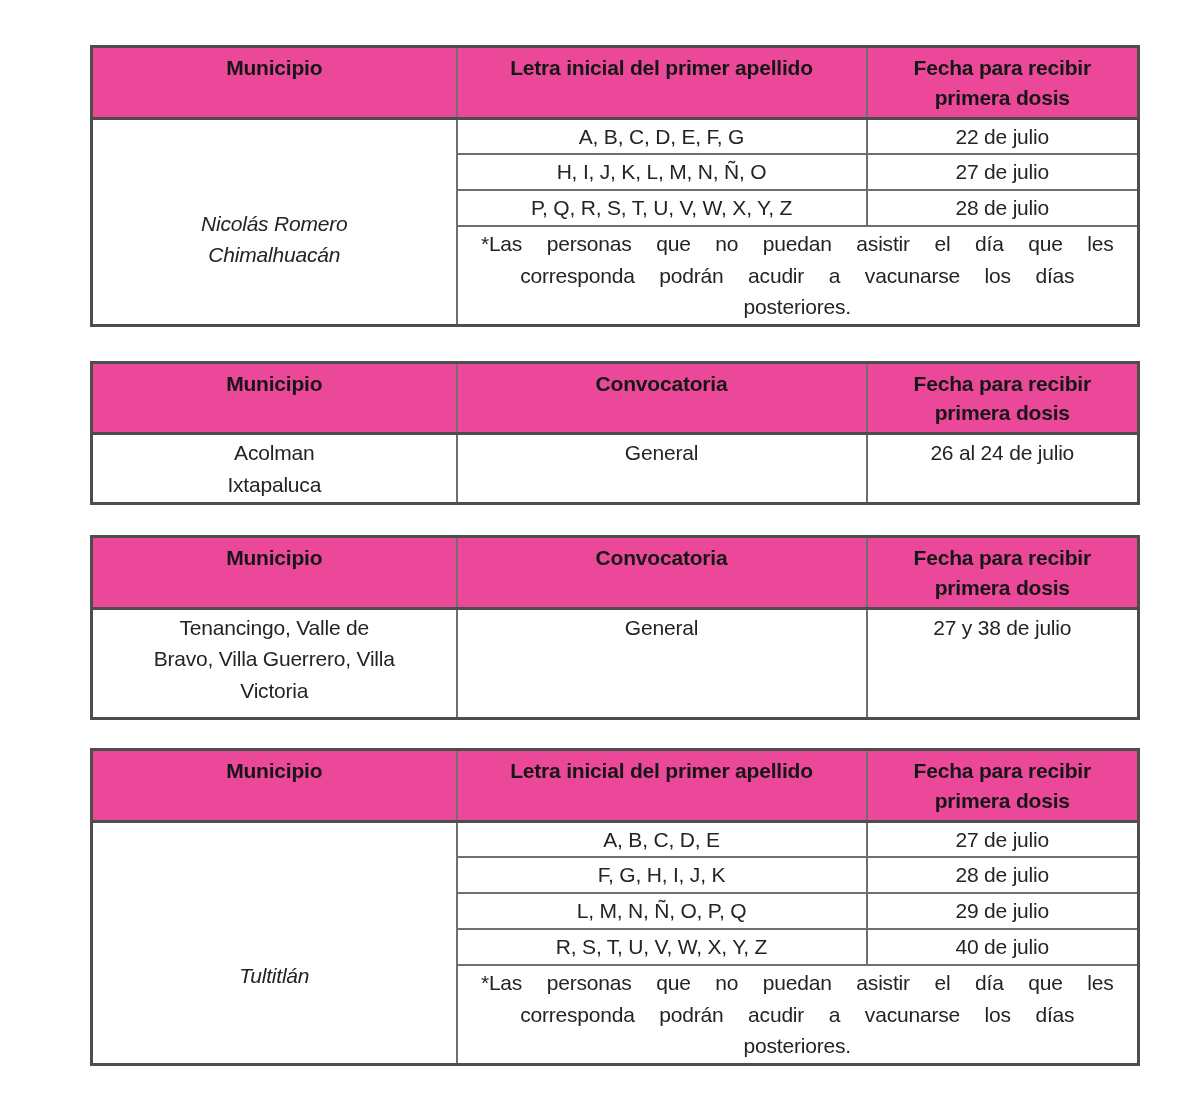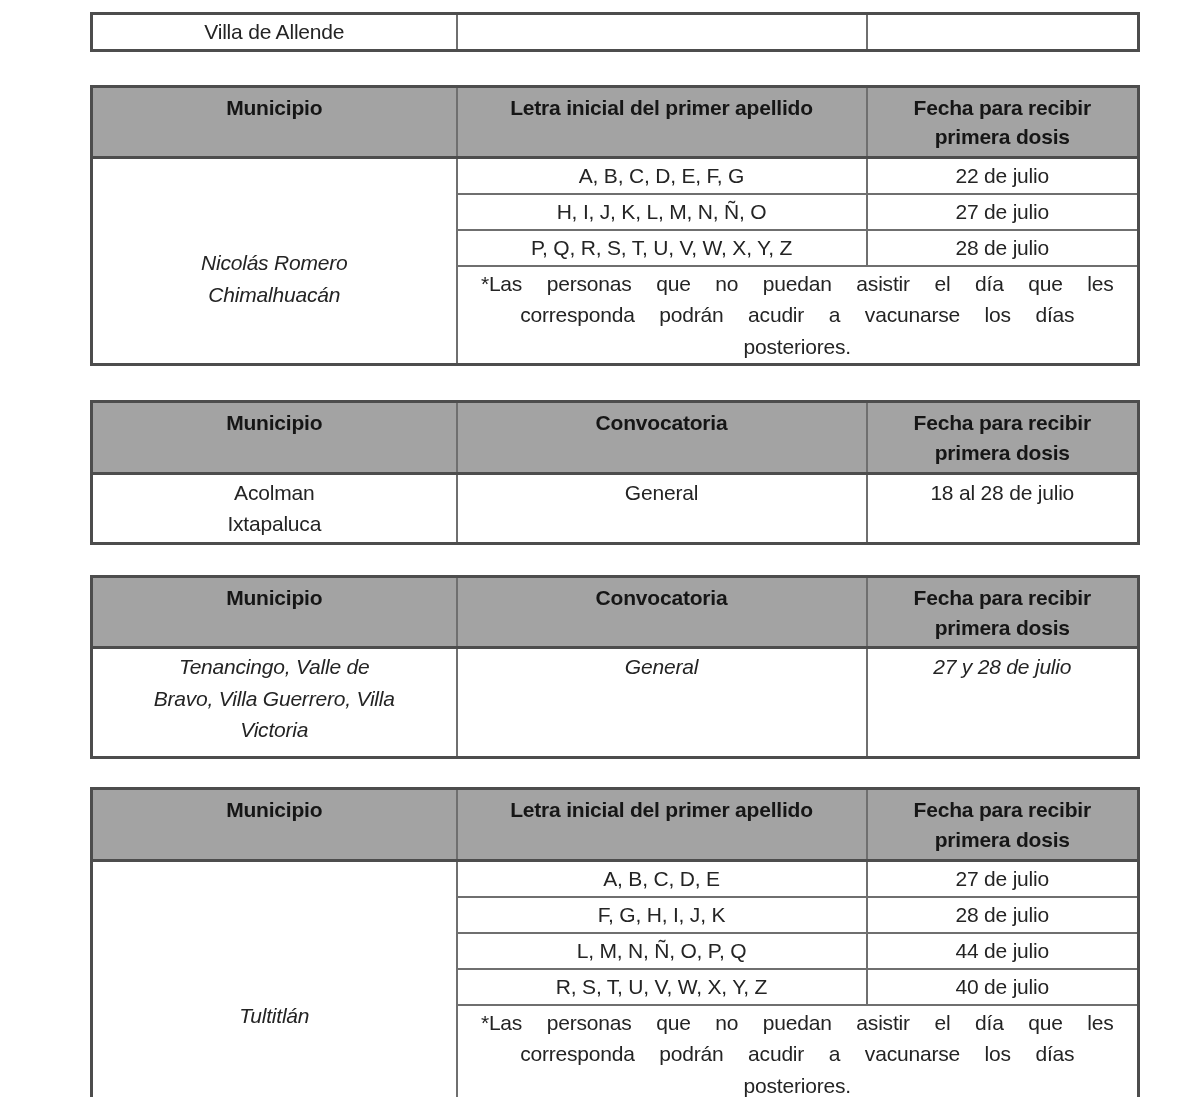--- a/index.html
+++ b/index.html
@@ -23,21 +23,21 @@
   table.sched col.c1 { width: 365px; }
   table.sched col.c2 { width: 410px; }
   table.sched col.c3 { width: 272px; }
 
   table.sched th, table.sched td {
     border: 2px solid #6f6f6f;
     white-space: pre-line;
     overflow: hidden;
   }
   table.sched th {
-    background: #a3a3a3;
+    background: #ec4899;
     font-weight: bold;
     font-size: 21px;
     line-height: 1.42;
     vertical-align: top;
     text-align: center;
     padding: 5px 6px 4px 6px;
     height: 67px;
     border-bottom: 3px solid #4d4d4d;
     color: #161616;
   }
@@ -65,46 +65,32 @@
     word-spacing: 19px;
     vertical-align: top;
     padding: 4px 10px 6px 9px;
     height: 97px;
     line-height: 1.55;
   }
 
   
   tr.r-conv td { vertical-align: top; padding-top: 2px; }
   tr.r-conv.h70 td { height: 70px; }
-  tr.r-conv.h110 td { height: 110px; font-style: italic; }
+  tr.r-conv.h110 td { height: 110px; }
 
   .gap-a { margin-top: 33px; }
   .gap-b { margin-top: 34px; }
   .gap-c { margin-top: 30px; }
   .gap-d { margin-top: 28px; }
 </style>
 </head>
 <body>
 
 <div class="doc">
 
-  <table class="sched frag">
-    <colgroup>
-        <col class="c1">
-        <col class="c2">
-        <col class="c3">
-      </colgroup>
-    <tbody>
-      <tr>
-        <td>Villa de Allende</td>
-        <td></td>
-        <td></td>
-      </tr>
-    </tbody>
-  </table>
 
   <table class="sched gap-a">
     <colgroup>
         <col class="c1">
         <col class="c2">
         <col class="c3">
       </colgroup>
     <thead>
       <tr>
         <th>Municipio</th>
@@ -146,21 +132,21 @@
         <th>Convocatoria</th>
         <th>Fecha para recibir
 primera dosis</th>
       </tr>
     </thead>
     <tbody>
       <tr class="r-conv h70">
         <td>Acolman
 Ixtapaluca</td>
         <td>General</td>
-        <td>18 al 28 de julio</td>
+        <td>26 al 24 de julio</td>
       </tr>
     </tbody>
   </table>
 
   <table class="sched gap-c">
     <colgroup>
         <col class="c1">
         <col class="c2">
         <col class="c3">
       </colgroup>
@@ -171,21 +157,21 @@
         <th>Fecha para recibir
 primera dosis</th>
       </tr>
     </thead>
     <tbody>
       <tr class="r-conv h110">
         <td>Tenancingo, Valle de
 Bravo, Villa Guerrero, Villa
 Victoria</td>
         <td>General</td>
-        <td>27 y 28 de julio</td>
+        <td>27 y 38 de julio</td>
       </tr>
     </tbody>
   </table>
 
   <table class="sched gap-d">
     <colgroup>
         <col class="c1">
         <col class="c2">
         <col class="c3">
       </colgroup>
@@ -202,21 +188,21 @@
         <td class="muni pad-t4" rowspan="5">Tultitlán</td>
         <td>A, B, C, D, E</td>
         <td>27 de julio</td>
       </tr>
       <tr class="r-letter">
         <td>F, G, H, I, J, K</td>
         <td>28 de julio</td>
       </tr>
       <tr class="r-letter">
         <td>L, M, N, Ñ, O, P, Q</td>
-        <td>44 de julio</td>
+        <td>29 de julio</td>
       </tr>
       <tr class="r-letter">
         <td>R, S, T, U, V, W, X, Y, Z</td>
         <td>40 de julio</td>
       </tr>
       <tr>
         <td class="footnote" colspan="2">*Las personas que no puedan asistir el día que les corresponda podrán acudir a vacunarse los días posteriores.</td>
       </tr>
     </tbody>
   </table>

